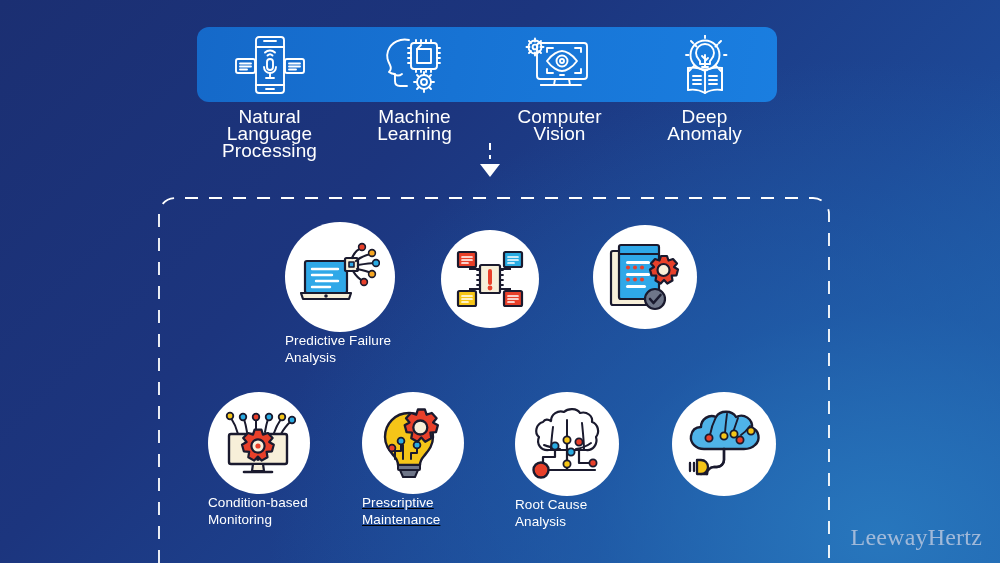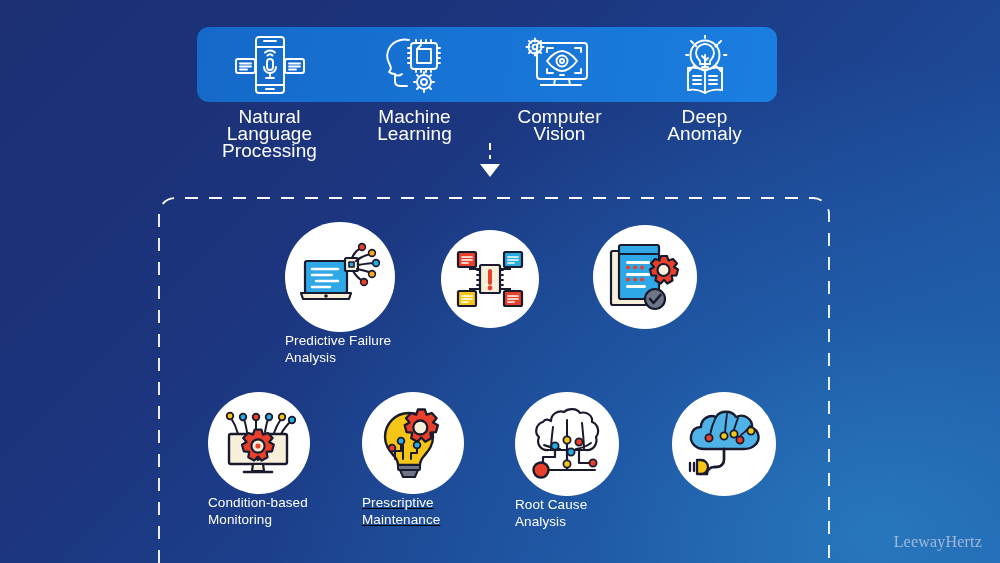--- a/index.html
+++ b/index.html
@@ -86,21 +86,21 @@
     letter-spacing: 0.1px;
   }
 
   
   .watermark {
     position: absolute;
     right: 18px; bottom: 12px;
     color: #c3cde2;
     opacity: 0.78;
     font-family: "Liberation Serif", serif;
-    font-size: 16px;
+    font-size: 24px;
     letter-spacing: 0.2px;
   }
 </style>
 </head>
 <body>
 
 <div id="stage">
 
   <div class="topbar">
 

